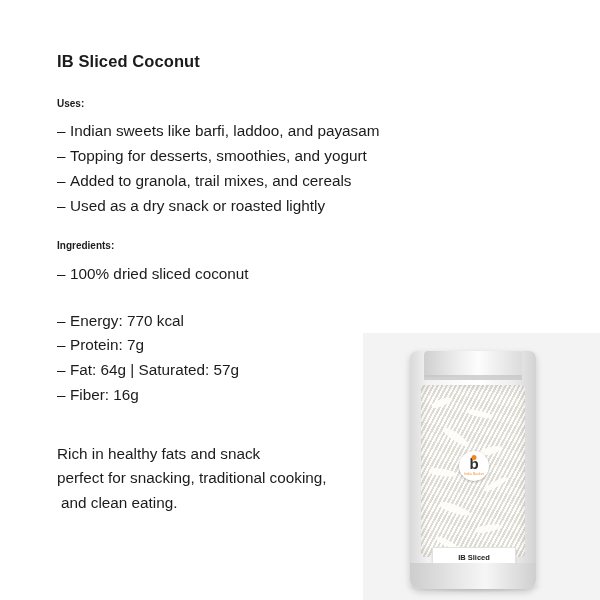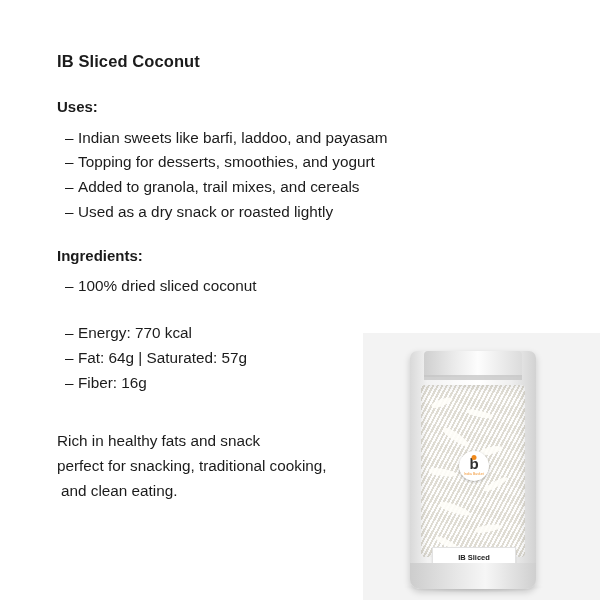--- a/index.html
+++ b/index.html
@@ -31,28 +31,28 @@
     font-size: 16.5px;
     font-weight: bold;
     letter-spacing: 0.1px;
     margin: 0 0 26px 0;
     line-height: 1.2;
   }
   .section {
     margin-bottom: 22px;
   }
   .section-heading {
-    font-size: 15px;
+    font-size: 10px;
     font-weight: bold;
     margin: 0 0 9px 0;
     line-height: 1.25;
   }
   .bullet-list {
     list-style: none;
-    margin: 8px;
+    margin: 0;
     padding: 0;
   }
   .bullet-list li {
     font-size: 15.3px;
     line-height: 1.62;
     white-space: nowrap;
   }
   .dash {
     display: inline-block;
     width: 13px;
@@ -219,20 +219,21 @@
     <div class="section">
       <div class="section-heading">Ingredients:</div>
       <ul class="bullet-list">
         <li><span class="dash">–</span><span>100% dried sliced coconut</span></li>
       </ul>
     </div>
 
     <div class="section">
       <ul class="bullet-list">
         <li><span class="dash">–</span><span>Energy: 770 kcal</span></li>
+        <li><span class="dash">–</span><span>Protein: 7g</span></li>
         <li><span class="dash">–</span><span>Fat: 64g | Saturated: 57g</span></li>
         <li><span class="dash">–</span><span>Fiber: 16g</span></li>
       </ul>
     </div>
 
     <div class="closing">
       <div>Rich in healthy fats and snack</div>
       <div>perfect for snacking, traditional cooking,</div>
       <div class="indent"> and clean eating.</div>
     </div>

